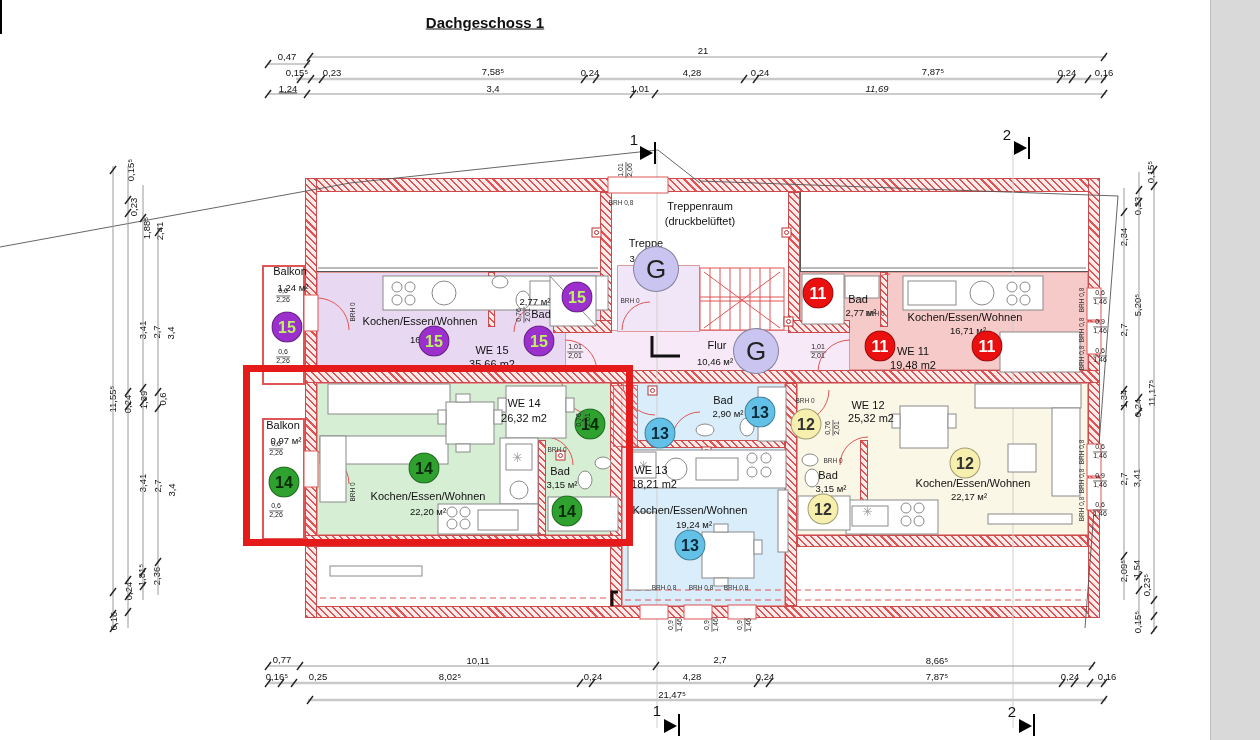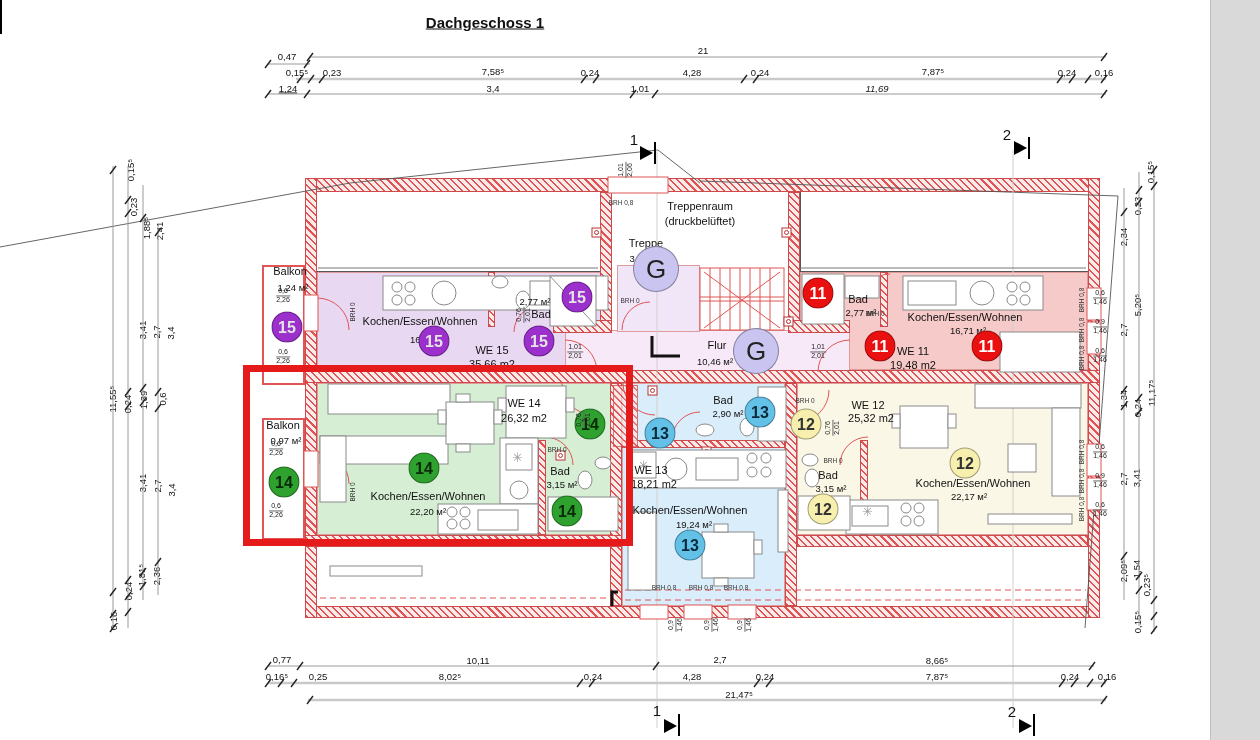--- a/index.html
+++ b/index.html
@@ -28,21 +28,21 @@
   .frac.v{transform:translate(-50%,-50%) rotate(-90deg);}
   .frac .a{display:block;border-bottom:0.5px solid #666;padding:0 1px;}
   .frac .b{display:block;}
   
   .brh{position:absolute;transform:translate(-50%,-50%);font-size:6.5px;color:#333;white-space:nowrap;}
   .brh.v{transform:translate(-50%,-50%) rotate(-90deg);}
   
   .bdg{position:absolute;transform:translate(-50%,-50%);width:31px;height:31px;border-radius:50%;
        display:flex;align-items:center;justify-content:center;font-size:16px;font-weight:bold;
        border:1px solid rgba(0,0,0,.35);box-sizing:border-box;}
-  .b15{background:#9b30cc;color:#e5e5e5;}
+  .b15{background:#9b30cc;color:#bef264;}
   .b14{background:#2ea12e;color:#0a2a0a;}
   .b13{background:#63c1e8;color:#092a3a;}
   .b12{background:#f6efae;color:#333;}
   .b11{background:#ea1010;color:#fff;}
   .bg{background:#c9c5f0;color:#222;width:46px;height:46px;font-size:26px;font-weight:400;}
   
   .mark{position:absolute;transform:translate(-50%,-50%);font-size:15px;}
   .tri{position:absolute;width:0;height:0;border-top:7px solid transparent;
        border-bottom:7px solid transparent;border-left:13px solid #000;}
   .bar{position:absolute;width:2px;background:#000;}
@@ -457,21 +457,21 @@
   <span class="dim" style="left:937px;top:660px;">8,66⁵</span>
   <span class="dim" style="left:277px;top:676px;">0,16⁵</span>
   <span class="dim" style="left:318px;top:676px;">0,25</span>
   <span class="dim" style="left:450px;top:676px;">8,02⁵</span>
   <span class="dim" style="left:593px;top:676px;">0,24</span>
   <span class="dim" style="left:692px;top:676px;">4,28</span>
   <span class="dim" style="left:765px;top:676px;">0,24</span>
   <span class="dim" style="left:937px;top:676px;">7,87⁵</span>
   <span class="dim" style="left:1070px;top:676px;">0,24</span>
   <span class="dim" style="left:1107px;top:676px;">0,16</span>
-  <span class="dim" style="left:739px;top:694px;">21,47⁵</span>
+  <span class="dim" style="left:672px;top:694px;">21,47⁵</span>
 
   <span class="dimv" style="left:130px;top:170px;">0,15⁵</span>
   <span class="dimv" style="left:133px;top:207px;">0,23</span>
   <span class="dimv" style="left:146px;top:228px;">1,88⁵</span>
   <span class="dimv" style="left:159px;top:231px;">2,41</span>
   <span class="dimv" style="left:142px;top:330px;">3,41</span>
   <span class="dimv" style="left:156px;top:332px;">2,7</span>
   <span class="dimv" style="left:170px;top:333px;">3,4</span>
   <span class="dimv" style="left:112px;top:399px;">11,55⁵</span>
   <span class="dimv" style="left:127px;top:404px;">0,24</span>

